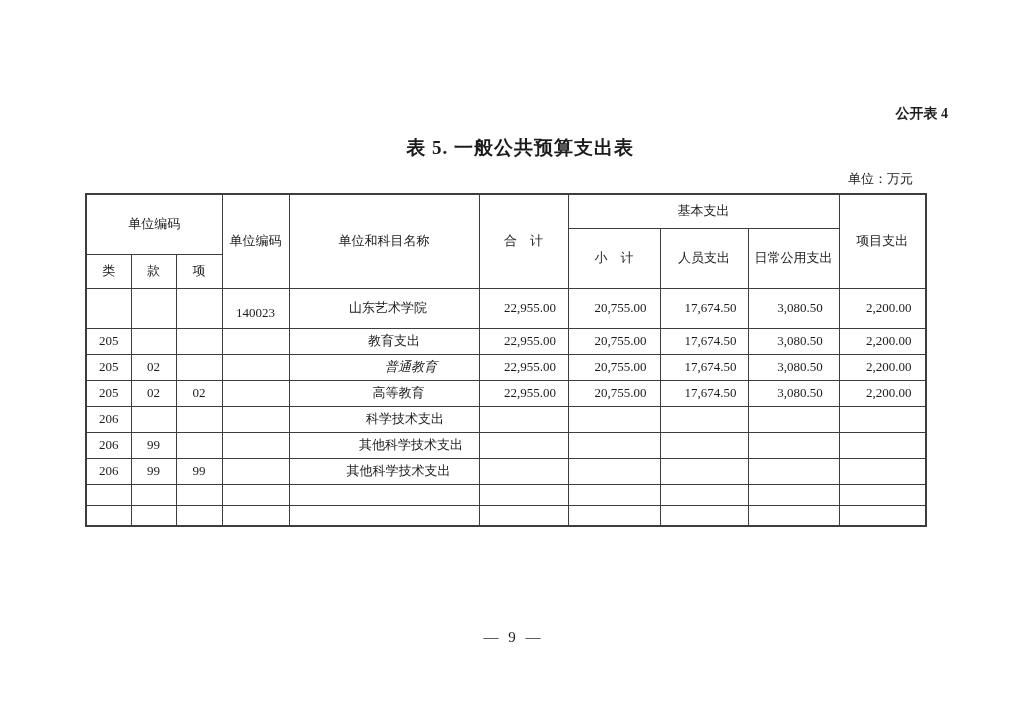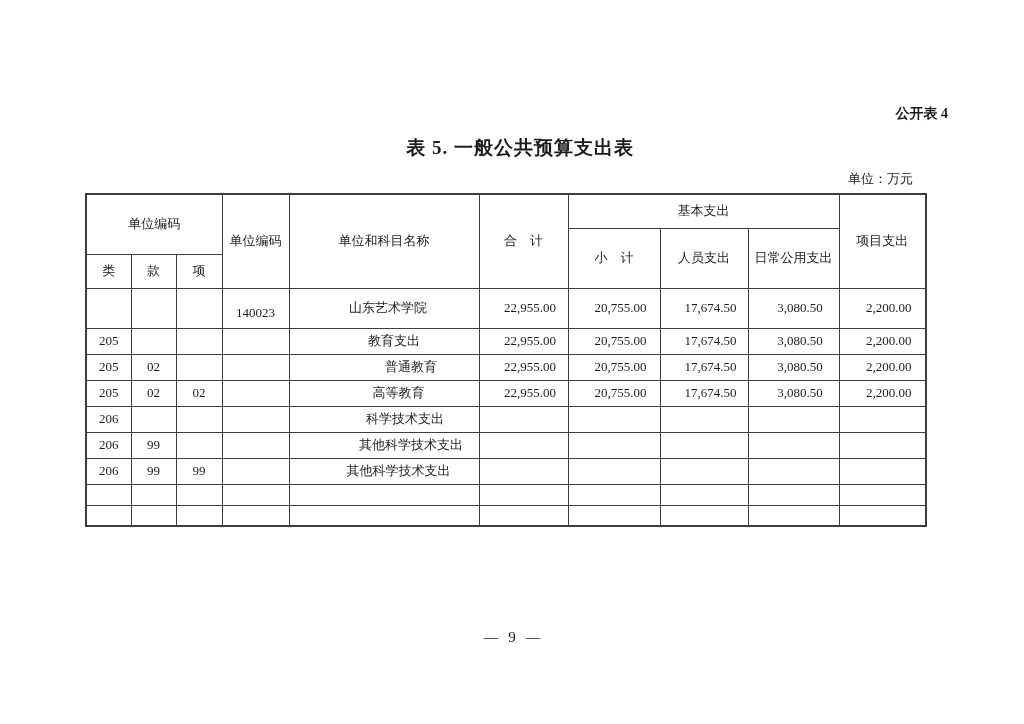--- a/index.html
+++ b/index.html
@@ -116,21 +116,21 @@
         <td class="num">20,755.00</td>
         <td class="num">17,674.50</td>
         <td class="num">3,080.50</td>
         <td class="num">2,200.00</td>
       </tr>
       <tr>
         <td>205</td>
         <td>02</td>
         <td></td>
         <td class="unitcode"></td>
-        <td class="name" style="padding-left: 54px;">普通教育</td>
+        <td class="name" style="padding-left: 54px; font-style: italic;">普通教育</td>
         <td class="num">22,955.00</td>
         <td class="num">20,755.00</td>
         <td class="num">17,674.50</td>
         <td class="num">3,080.50</td>
         <td class="num">2,200.00</td>
       </tr>
       <tr>
         <td>205</td>
         <td>02</td>
         <td>02</td>

